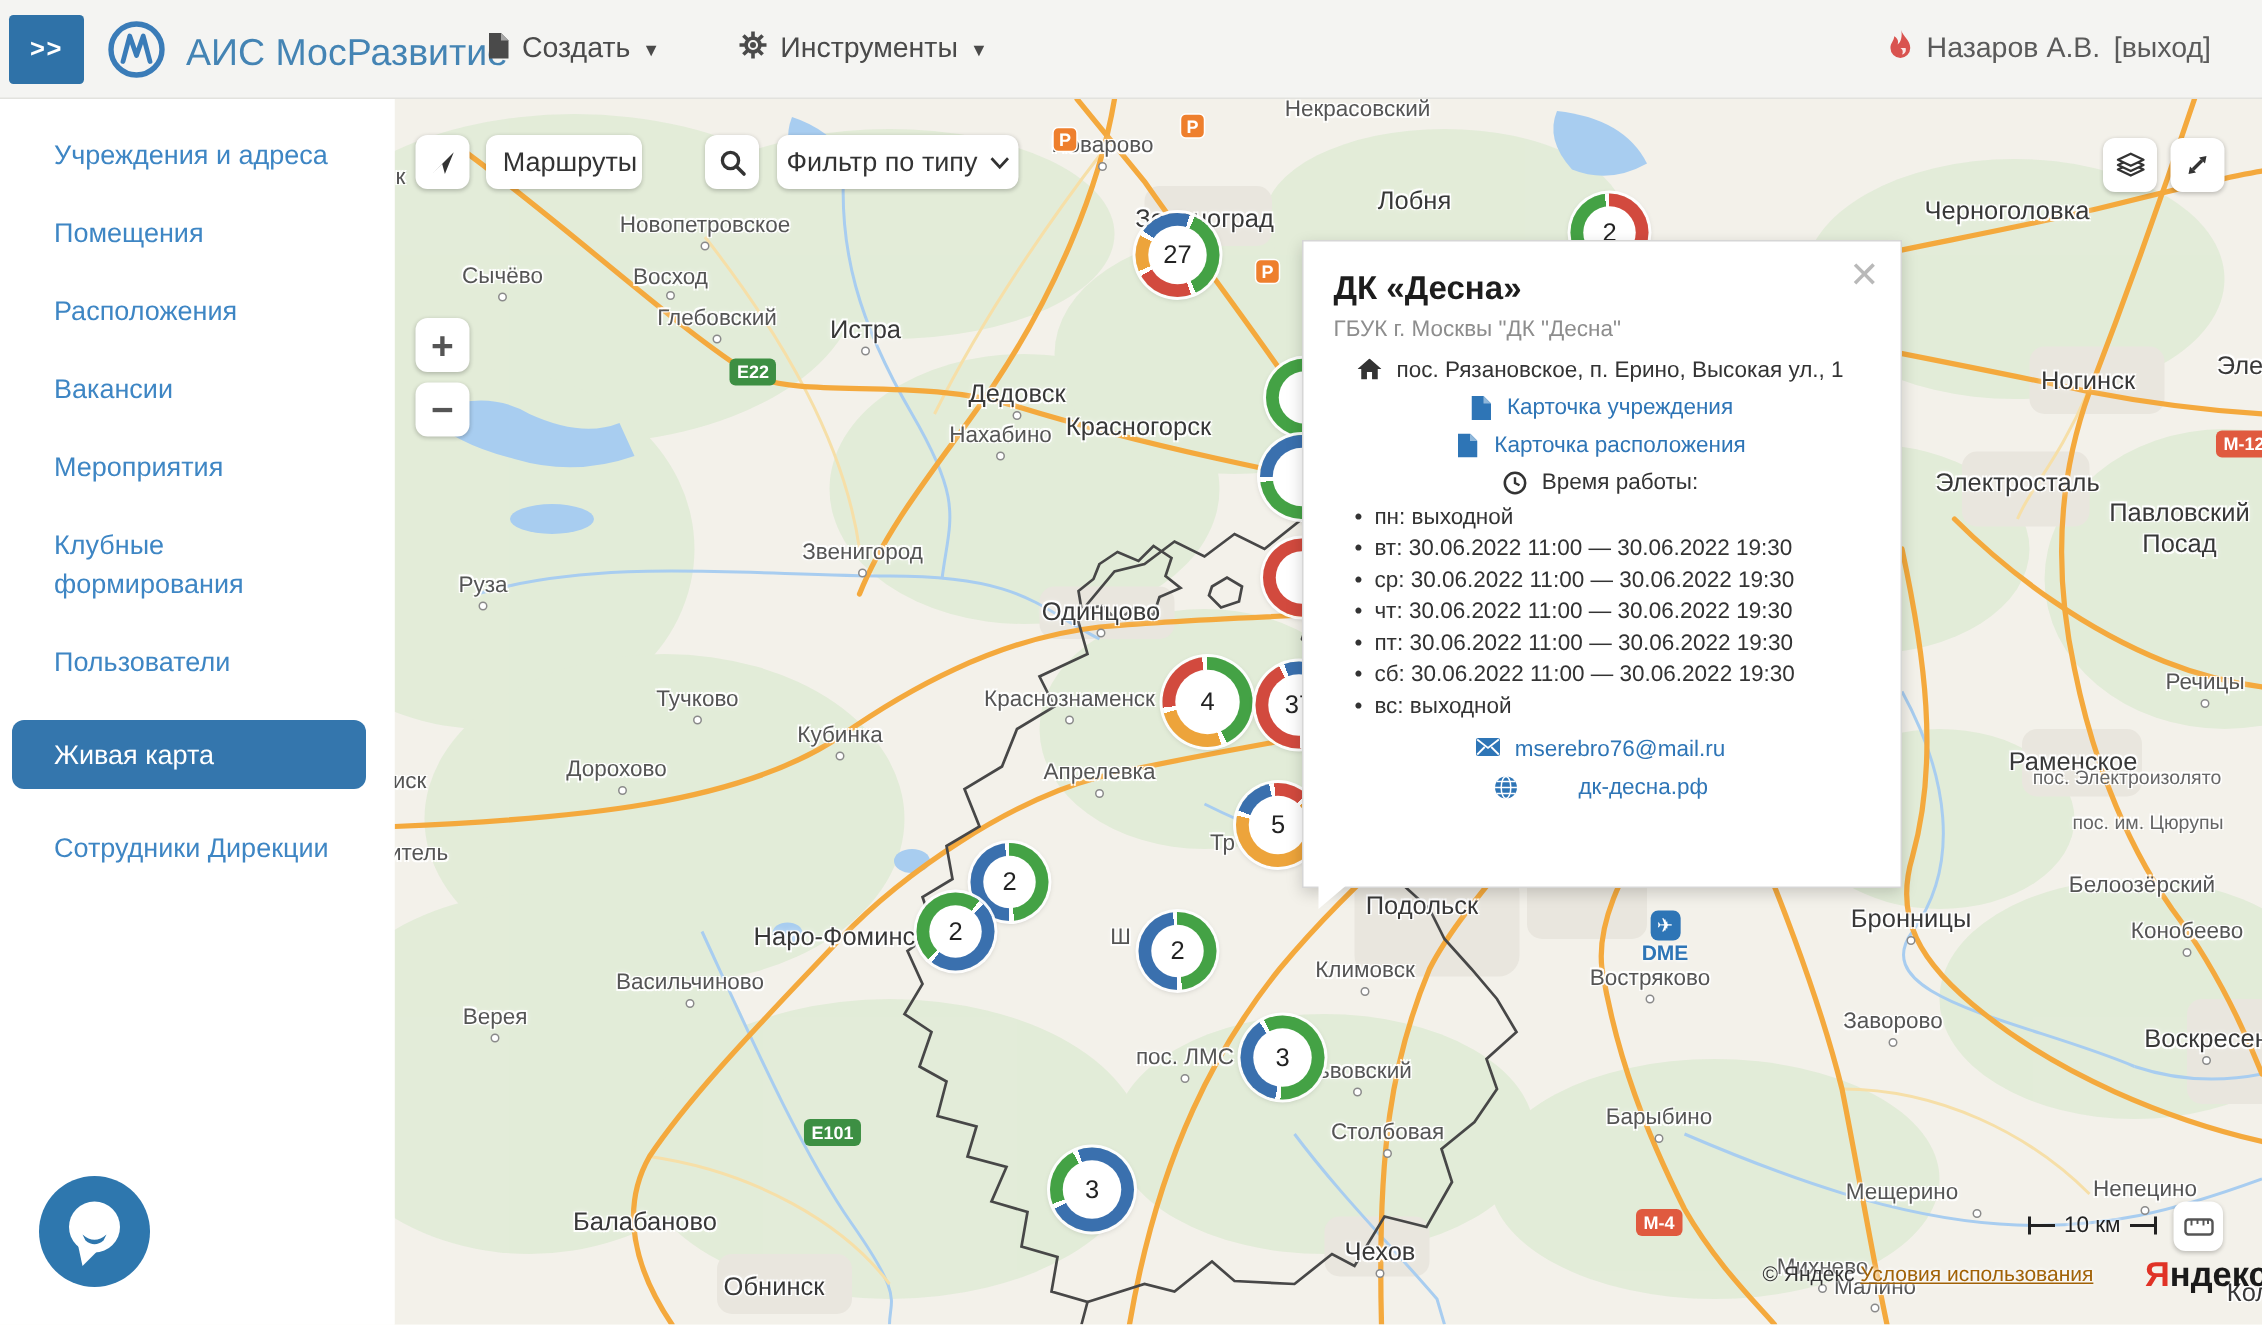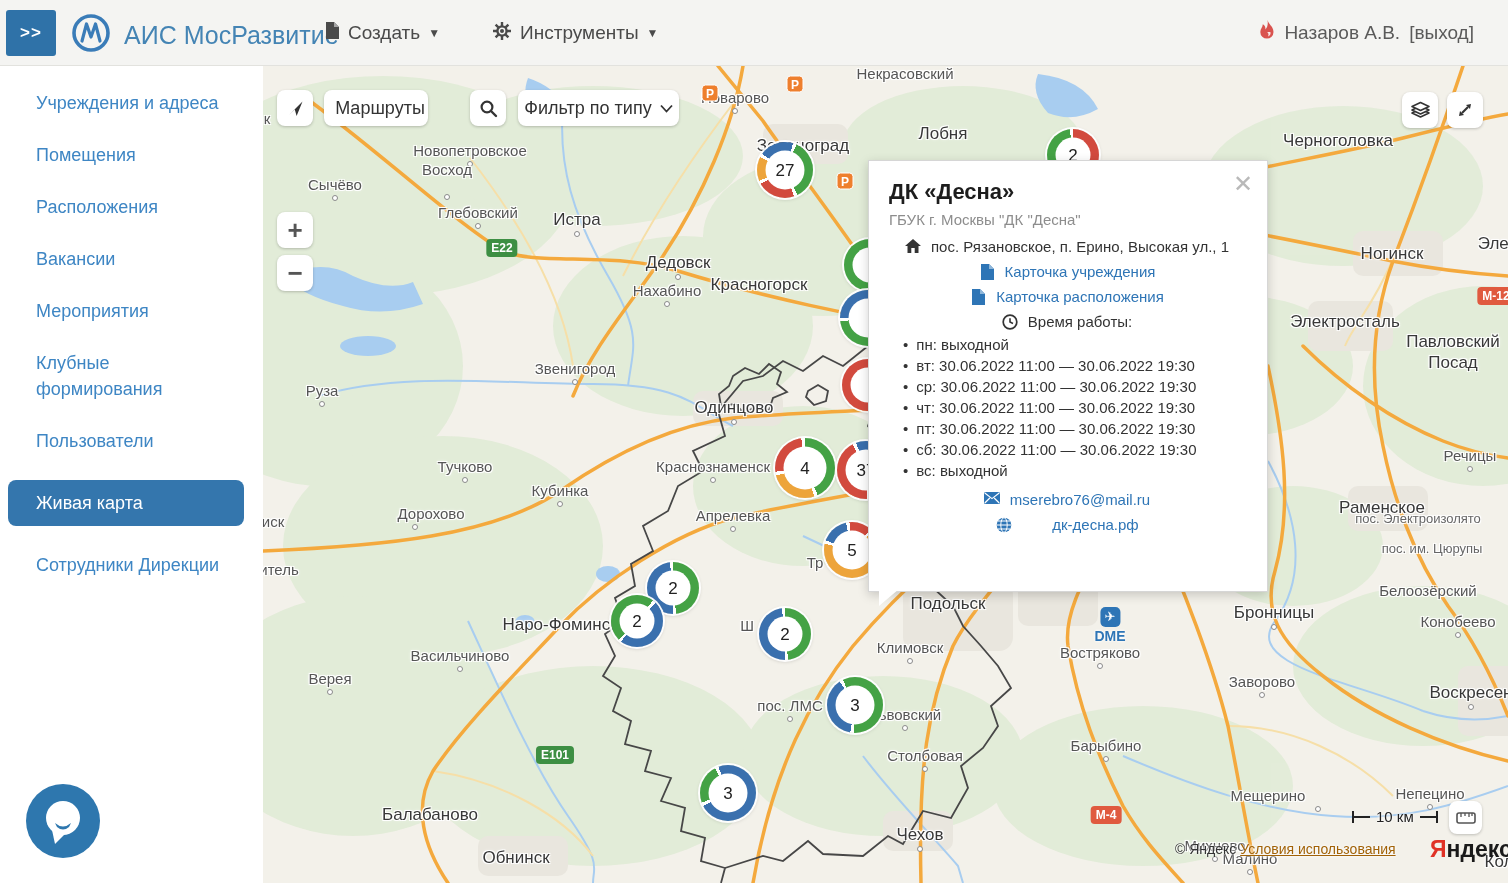--- a/index.html
+++ b/index.html
@@ -257,21 +257,21 @@
       <span class="mlabel " style="left: 472px; top: 31px;">Поварово</span>
       <span class="mdot" style="left: 472px; top: 45px;"></span>
       <span class="mlabel c" style="left: 680px; top: 68px;">Лобня</span>
       <span class="mlabel c" style="left: 1075px; top: 75px;">Черноголовка</span>
       <span class="mlabel " style="left: 207px; top: 84px;">Новопетровское</span>
       <span class="mdot" style="left: 207px; top: 98px;"></span>
       <span class="mlabel c" style="left: 540px; top: 80px;">Зеленоград</span>
       <span class="mlabel " style="left: 4px; top: 52px;">к</span>
       <span class="mlabel " style="left: 72px; top: 118px;">Сычёво</span>
       <span class="mdot" style="left: 72px; top: 132px;"></span>
-      <span class="mlabel " style="left: 184px; top: 103px;">Восход</span>
+      <span class="mlabel " style="left: 184px; top: 119px;">Восход</span>
       <span class="mdot" style="left: 184px; top: 131px;"></span>
       <span class="mlabel " style="left: 215px; top: 146px;">Глебовский</span>
       <span class="mdot" style="left: 215px; top: 160px;"></span>
       <span class="mlabel c" style="left: 314px; top: 154px;">Истра</span>
       <span class="mdot" style="left: 314px; top: 168px;"></span>
       <span class="mlabel c" style="left: 1234px; top: 178px;">Элек</span>
       <span class="mlabel c" style="left: 1129px; top: 188px;">Ногинск</span>
       <span class="mlabel c" style="left: 415px; top: 197px;">Дедовск</span>
       <span class="mdot" style="left: 415px; top: 211px;"></span>
       <span class="mlabel " style="left: 404px; top: 224px;">Нахабино</span>
@@ -288,21 +288,21 @@
       <span class="mdot" style="left: 471px; top: 356px;"></span>
       <span class="mlabel " style="left: 1207px; top: 389px;">Речицы</span>
       <span class="mdot" style="left: 1207px; top: 403px;"></span>
       <span class="mlabel " style="left: 202px; top: 400px;">Тучково</span>
       <span class="mdot" style="left: 202px; top: 414px;"></span>
       <span class="mlabel " style="left: 450px; top: 400px;">Краснознаменск</span>
       <span class="mdot" style="left: 450px; top: 414px;"></span>
       <span class="mlabel " style="left: 297px; top: 424px;">Кубинка</span>
       <span class="mdot" style="left: 297px; top: 438px;"></span>
       <span class="mlabel c" style="left: 1119px; top: 442px;">Раменское</span>
-      <span class="mlabel " style="left: 168px; top: 447px;">Дорохово</span>
+      <span class="mlabel " style="left: 148px; top: 447px;">Дорохово</span>
       <span class="mdot" style="left: 152px; top: 461px;"></span>
       <span class="mlabel " style="left: 470px; top: 449px;">Апрелевка</span>
       <span class="mdot" style="left: 470px; top: 463px;"></span>
       <span class="mlabel s" style="left: 1155px; top: 452px;">пос. Электроизолято</span>
       <span class="mlabel " style="left: 10px; top: 455px;">иск</span>
       <span class="mlabel s" style="left: 1169px; top: 482px;">пос. им. Цюрупы</span>
       <span class="mlabel " style="left: 552px; top: 496px;">Тр</span>
       <span class="mlabel " style="left: 16px; top: 503px;">итель</span>
       <span class="mlabel " style="left: 1165px; top: 524px;">Белоозёрский</span>
       <span class="mlabel c" style="left: 685px; top: 538px;">Подольск</span>

